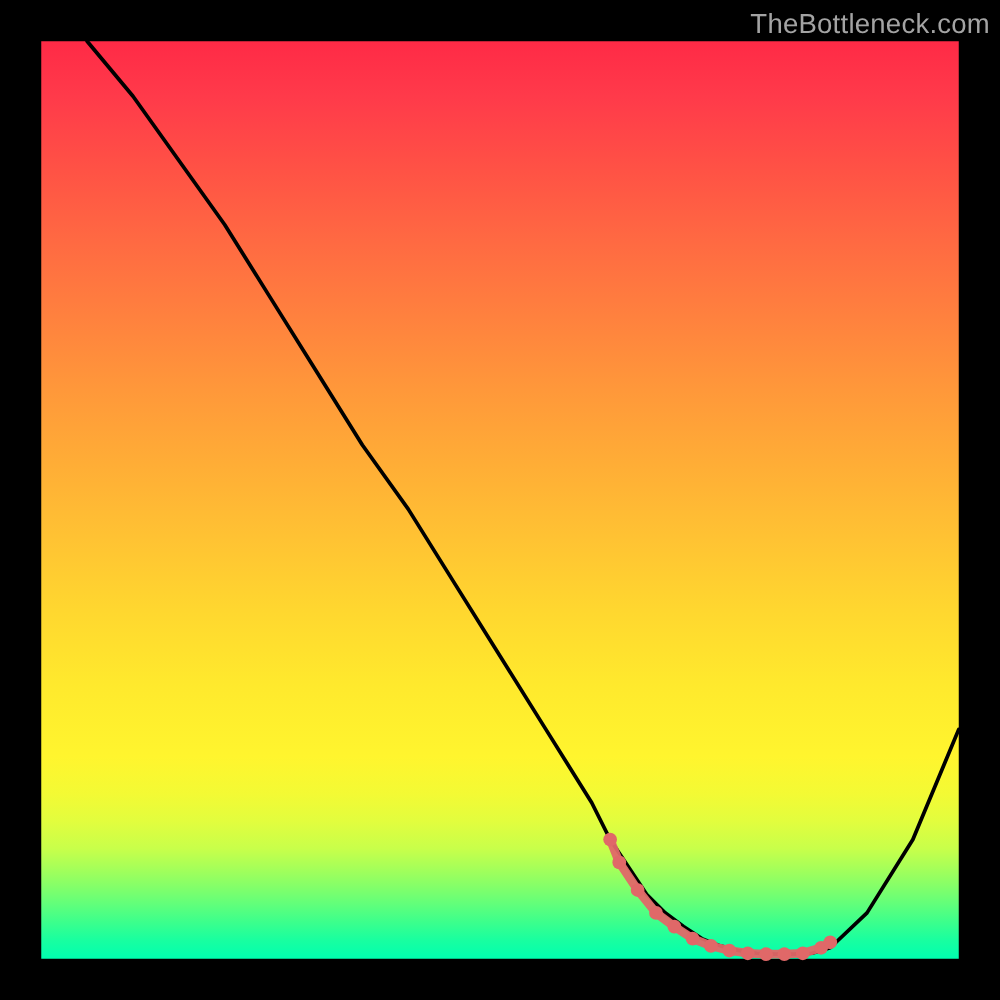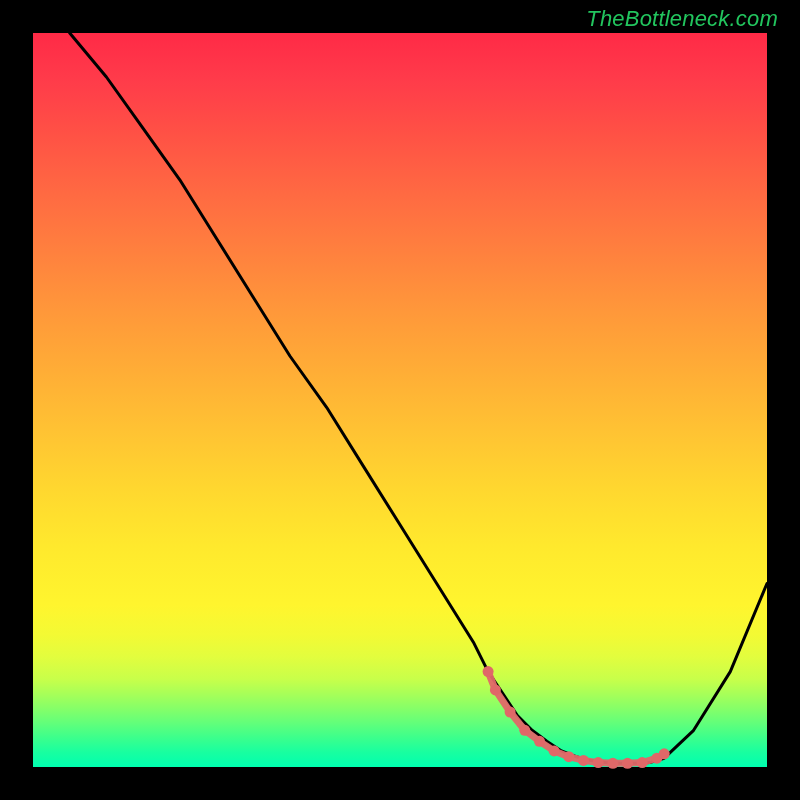--- a/index.html
+++ b/index.html
@@ -43,27 +43,26 @@
       #86ff68 92%,
       #62ff7a 94%,
       #3cff8c 96%,
       #18ffa0 98%,
       #00ffb0 100%
     );
   }
   .watermark {
     position: absolute;
     top: 6px;
-    right: 22px;
-    color: #22c55e;
+    right: 8px;
+    color: #a3a3a3;
     font-size: 22px;
     font-weight: 500;
     letter-spacing: 0.2px;
     user-select: none;
-    font-style: italic;
   }
   svg.curve {
     position: absolute;
     left: 0; top: 0;
   }
 </style>
 </head>
 <body>
 
 <div class="frame">

